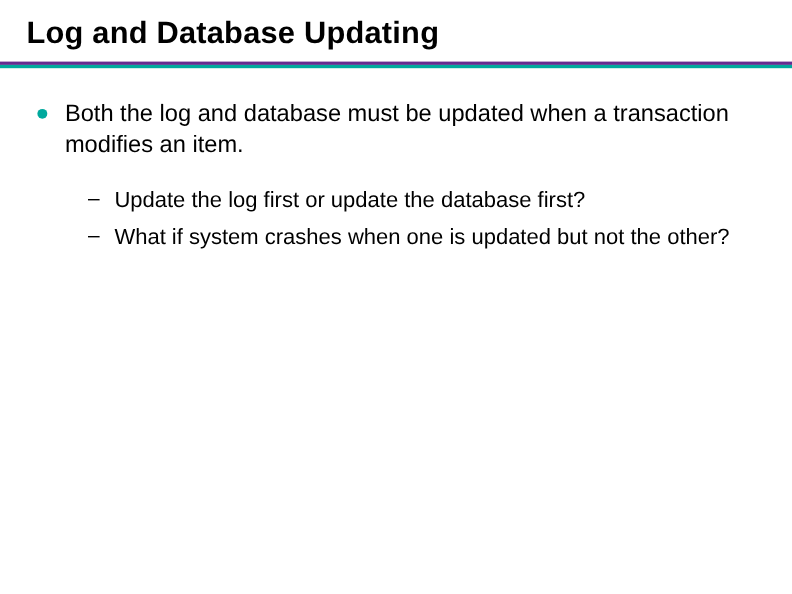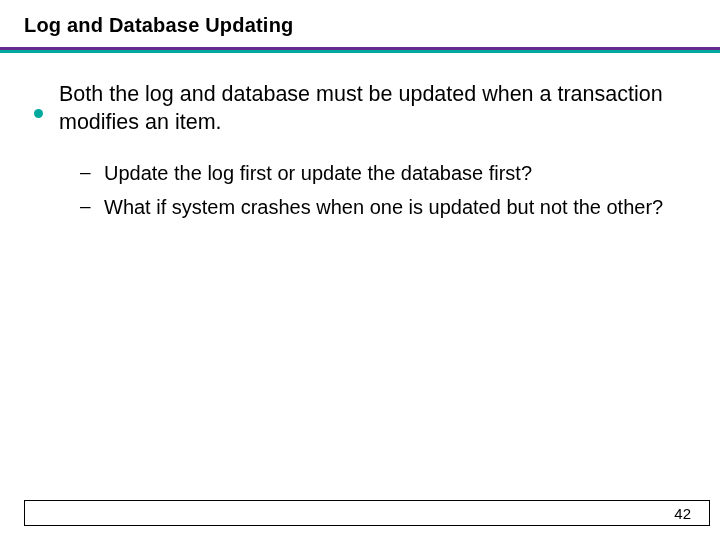--- a/index.html
+++ b/index.html
@@ -5,37 +5,37 @@
   * { margin: 0; padding: 0; box-sizing: border-box; }
   html, body { width: 720px; height: 540px; background: #fff; font-family: Arial, Helvetica, sans-serif; color: #000; }
   .slide {
     position: relative;
     width: 720px;
     height: 540px;
     background: #fff;
   }
   .title {
     padding: 14px 0 6px 24px;
-    font-size: 20px;
+    font-size: 28px;
     font-weight: bold;
     letter-spacing: 0.2px;
   }
   .rule {
     margin-top: 4px;
     height: 6px;
     width: 100%;
   }
   .rule .bar1 { height: 3px; background: #652C90; }
   .rule .bar2 { height: 3px; background: #00A99D; }
   .content {
     padding: 28px 34px 0 34px;
   }
   .b1 {
     display: flex;
-    align-items: center;
+    align-items: flex-start;
     margin-bottom: 24px;
   }
   .b1 .dot {
     width: 9px; height: 9px; border-radius: 50%;
     background: #00A99D;
     margin-top: 9px;
     flex: 0 0 auto;
     margin-right: 16px;
   }
   .b1 .txt {
@@ -105,17 +105,14 @@
         <span class="txt">Update the log first or update the database first?</span>
       </div>
       <div class="b2">
         <span class="dash">–</span>
         <span class="txt">What if system crashes when one is updated but not the other?</span>
       </div>
     </div>
 
   </div>
 
-  <div class="footer">
-    <span class="num">42</span>
-  </div>
 
 </div>
 
 </body></html>

